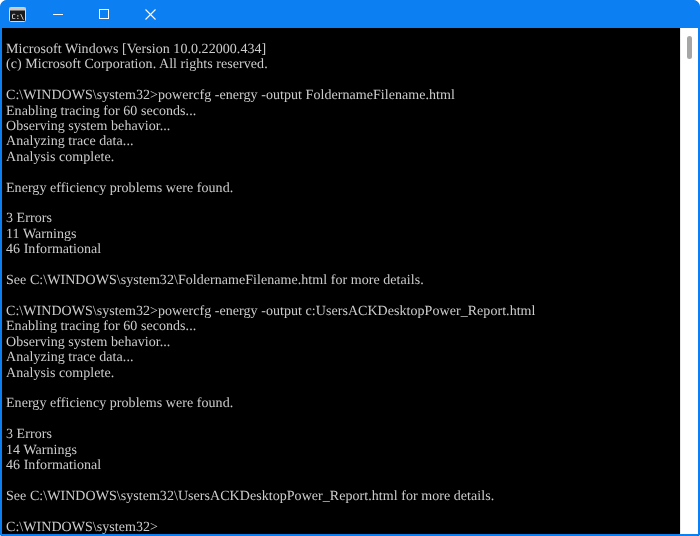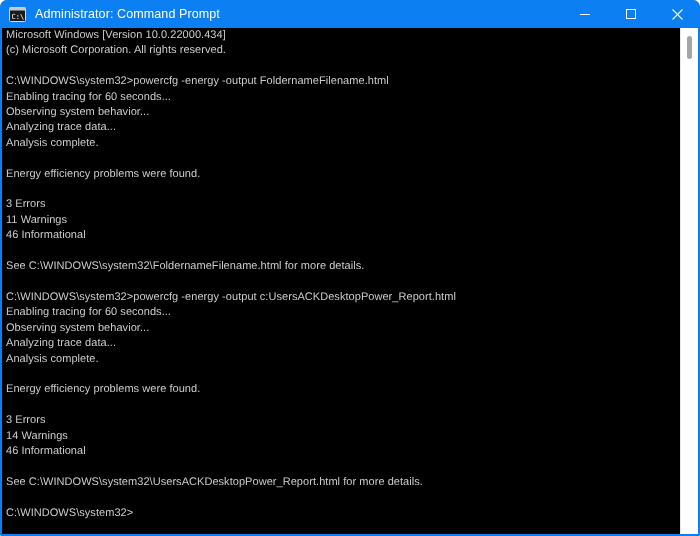--- a/index.html
+++ b/index.html
@@ -83,26 +83,26 @@
   }
   #console-screen {
     position: relative;
     flex: 1 1 auto;
     background: #000000;
     overflow: hidden;
   }
   #console-text {
     position: absolute;
     left: 4px;
-    top: 0;
+    top: 14px;
     margin: 0;
     padding: 0;
     color: #cccccc;
-    font-family: Liberation Sans, sans-serif;
-    font-size: 11px;
+    font-family: Liberation Serif, serif;
+    font-size: 14px;
     line-height: 15.4px;
     letter-spacing: 0.05px;
     white-space: pre;
     text-rendering: geometricPrecision;
   }
 
   
   #scrollbar {
     position: relative;
     width: 17px;
@@ -126,21 +126,20 @@
 <div id="window">
 
   <div id="titlebar">
 
     <svg id="app-icon" viewBox="0 0 17 15" xmlns="http://www.w3.org/2000/svg">
       <rect x="0.5" y="0.5" width="16" height="14" rx="1" fill="#1b1b1b" stroke="#d8d8d8" stroke-width="1"></rect>
       <rect x="0.5" y="0.5" width="16" height="3" fill="#c9c9c9"></rect>
       <text x="2.5" y="11.5" font-family="DejaVu Sans Mono, monospace" font-size="7" fill="#ffffff">C:\</text>
     </svg>
 
-    <div id="title-text">Administrator: Command Prompt</div>
 
     <div class="winbtn">
       <svg width="12" height="12" viewBox="0 0 12 12">
         <line x1="1" y1="6.5" x2="11" y2="6.5" stroke="#ffffff" stroke-width="1"></line>
       </svg>
     </div>
 
     <div class="winbtn">
       <svg width="12" height="12" viewBox="0 0 12 12">
         <rect x="1.5" y="1.5" width="9" height="9" fill="none" stroke="#ffffff" stroke-width="1"></rect>

